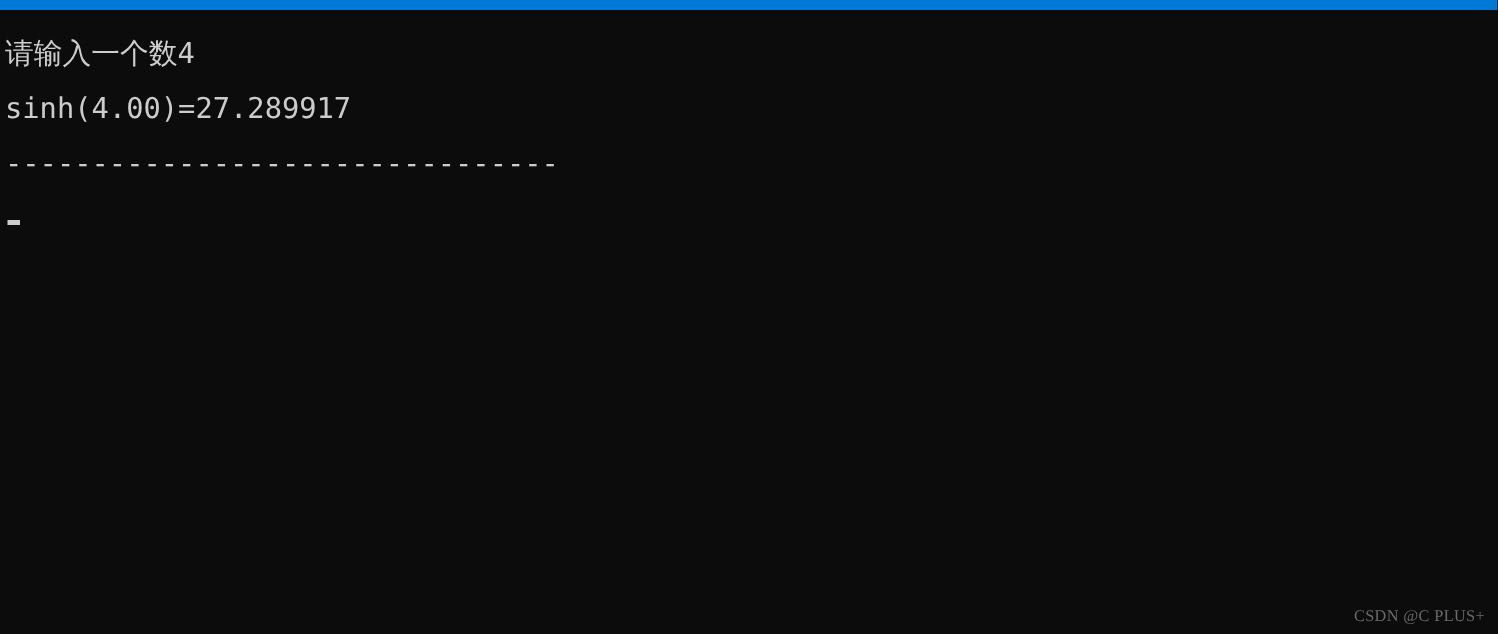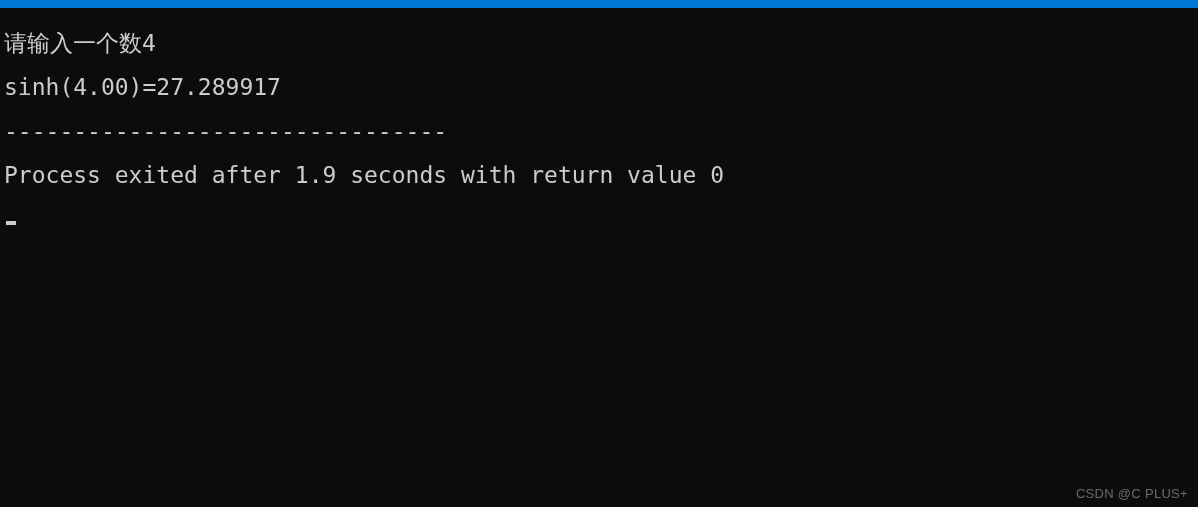--- a/index.html
+++ b/index.html
@@ -40,30 +40,29 @@
       margin-left: 2px;
       position: relative;
       top: -2px;
     }
     .watermark {
       position: absolute;
       bottom: 6px;
       right: 10px;
       color: #6a6a6a;
       font-size: 13px;
-      font-family: Liberation Sans, sans-serif;
+      font-family: Liberation Serif, serif;
       letter-spacing: 0.3px;
     }
   </style>
 </head>
 <body>
 
 <div class="titlebar"></div>
 
 <div class="terminal-content">
 <span class="line">请输入一个数4</span>
 <span class="line">sinh(4.00)=27.289917</span>
 <span class="line">--------------------------------</span>
-<span class="line">Process exited after 1.9 seconds with return value 0</span>
 <span class="line"><span class="cursor"></span></span>
 </div>
 
 <div class="watermark">CSDN @C PLUS+</div>
 
 </body></html>

